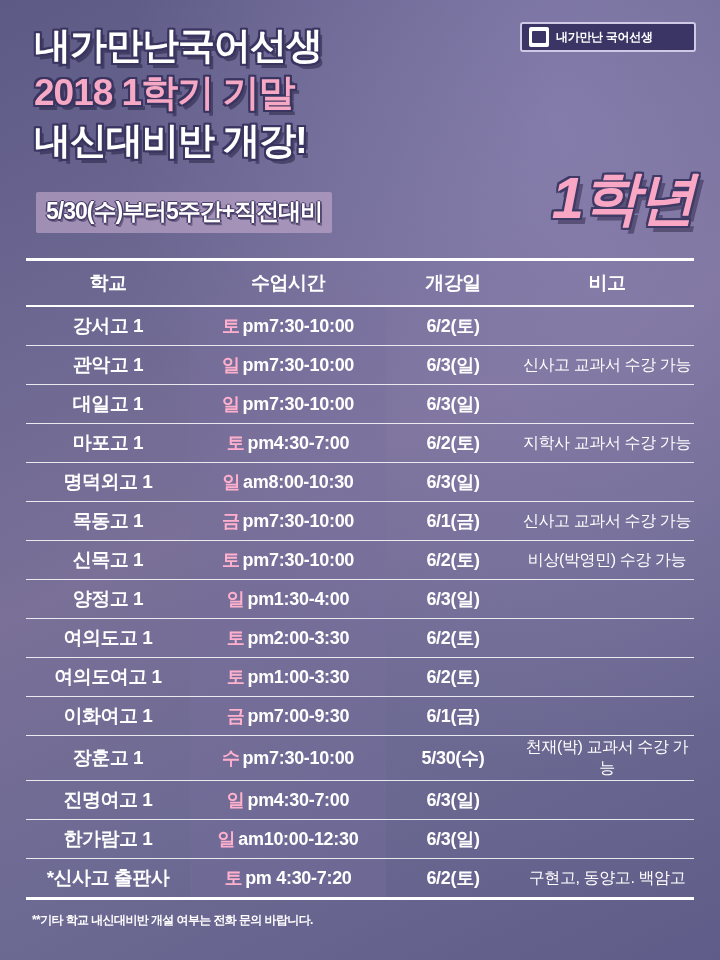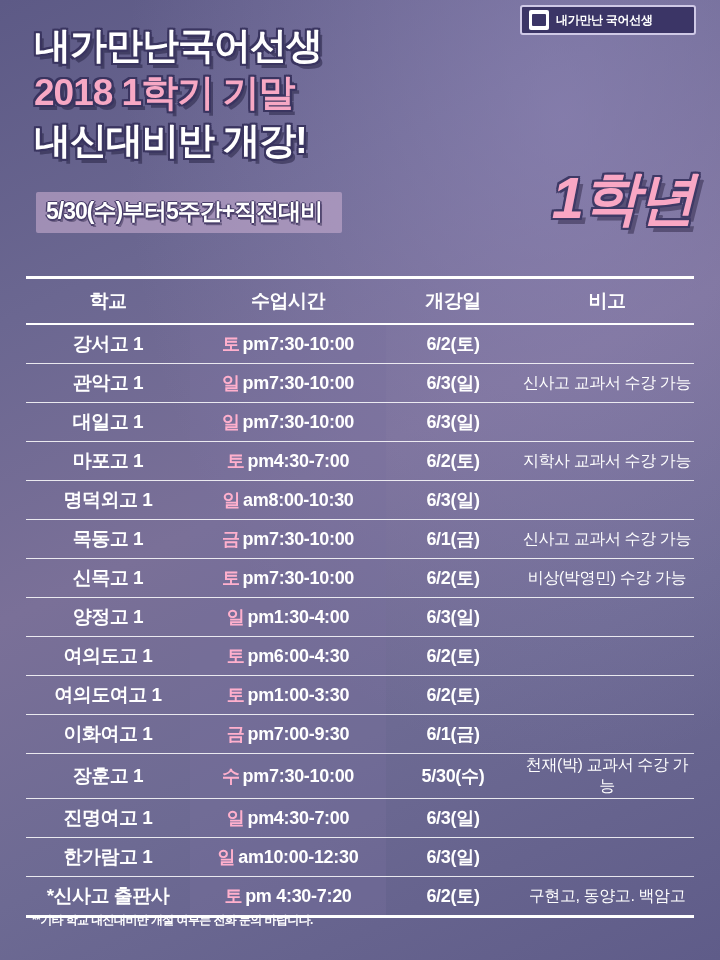--- a/index.html
+++ b/index.html
@@ -18,21 +18,21 @@
     width: 720px;
     height: 960px;
     background:
       radial-gradient(ellipse at 78% 12%, rgba(150,140,190,0.55) 0%, rgba(110,106,147,0) 55%),
       linear-gradient(155deg, #5d5a86 0%, #6b6791 25%, #7a7098 48%, #6d6a93 70%, #5f5c89 100%);
     box-sizing: border-box;
   }
   
   .brand-badge {
     position: absolute;
-    top: 5px;
+    top: 22px;
     right: 24px;
     width: 176px;
     height: 30px;
     background: #3b3566;
     border: 2px solid #cfc9e6;
     border-radius: 3px;
     display: flex;
     align-items: center;
     padding: 0 7px;
     box-sizing: border-box;
@@ -80,21 +80,21 @@
     white-space: nowrap;
   }
   .headline .line.pink {
     color: #f7a8c4;
   }
   .sub-banner {
     position: absolute;
     left: 36px;
     top: 192px;
     background: rgba(196,170,205,0.62);
-    padding: 4px 20px 6px 10px;
+    padding: 4px 10px 6px 10px;
     border-radius: 2px;
   }
   .sub-banner span {
     font-size: 23px;
     font-weight: bold;
     color: #ffffff;
     letter-spacing: -1px;
     text-shadow: -1.5px 0 #4a3f6b, 1.5px 0 #4a3f6b, 0 -1.5px #4a3f6b, 0 1.5px #4a3f6b,
                  2px 3px 0 rgba(45,38,70,0.45);
     white-space: nowrap;
@@ -118,21 +118,20 @@
   .table-wrap {
     position: absolute;
     left: 26px;
     top: 258px;
     width: 668px;
   }
   table.schedule {
     width: 100%;
     border-collapse: collapse;
     table-layout: fixed;
-    margin-top: 18px;
   }
   table.schedule col.c-school { width: 164px; }
   table.schedule col.c-time   { width: 196px; }
   table.schedule col.c-start  { width: 134px; }
   table.schedule col.c-note   { width: 174px; }
 
   table.schedule th {
     height: 42px;
     color: #ffffff;
     font-size: 19px;
@@ -286,21 +285,21 @@
           <td class="note">비상(박영민) 수강 가능</td>
         </tr>
         <tr>
           <td class="school">양정고 1</td>
           <td class="time"><span class="day">일</span><span>pm1:30-4:00</span></td>
           <td class="start">6/3(일)</td>
           <td class="note"></td>
         </tr>
         <tr>
           <td class="school">여의도고 1</td>
-          <td class="time"><span class="day">토</span><span>pm6:00-4:30</span></td>
+          <td class="time"><span class="day">토</span><span>pm2:00-3:30</span></td>
           <td class="start">6/2(토)</td>
           <td class="note"></td>
         </tr>
         <tr>
           <td class="school">여의도여고 1</td>
           <td class="time"><span class="day">토</span><span>pm1:00-3:30</span></td>
           <td class="start">6/2(토)</td>
           <td class="note"></td>
         </tr>
         <tr>

